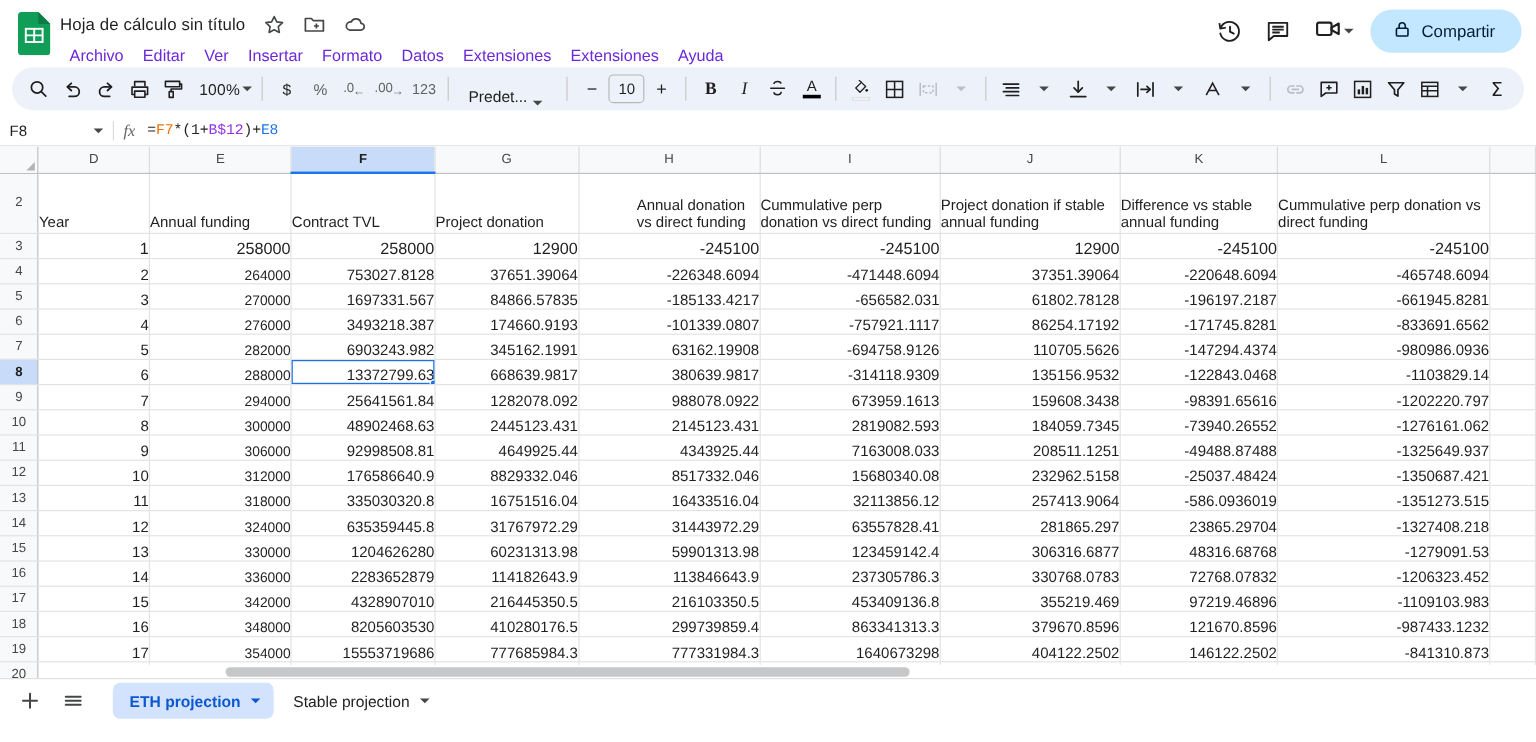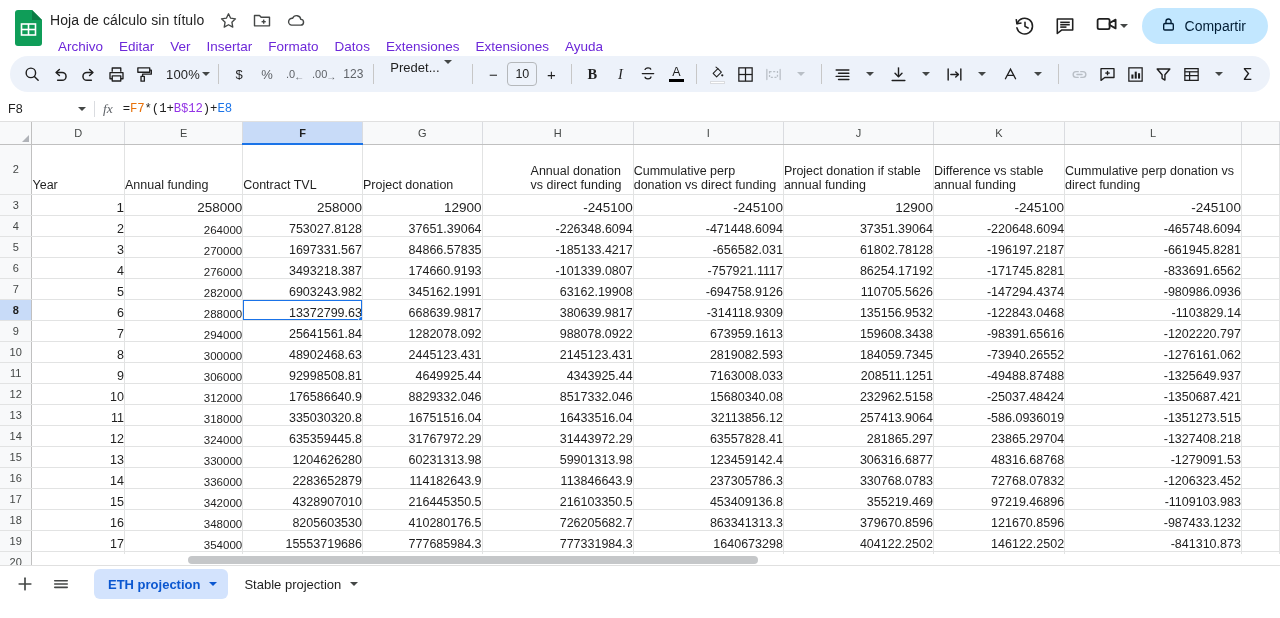--- a/index.html
+++ b/index.html
@@ -56,21 +56,21 @@
   .tb {
     height: 28px; min-width: 28px; border-radius: 4px;
     display: flex; align-items: center; justify-content: center;
     color: #1f1f1f; cursor: pointer; padding: 0 3px; flex: 0 0 auto;
   }
   .tb.dis { color: #b9bfc6; cursor: default; }
   .tb-sep { width: 1px; height: 20px; background: #c7c7c7; margin: 0 6px; flex: 0 0 auto; }
   .tb-text { font-size: 13px; color: #1f1f1f; }
   .zoom-ctl { display:flex; align-items:center; height:28px; border-radius:4px; padding:0 2px 0 8px; cursor:pointer; gap:2px;}
   .zoom-ctl .tb-text { letter-spacing: 0.2px; }
-  .font-ctl { display:flex; align-items:flex-start; height:28px; border-radius:4px; padding:0 2px 0 10px; cursor:pointer; gap:4px; min-width: 86px;}
+  .font-ctl { display:flex; align-items:flex-end; height:28px; border-radius:4px; padding:0 2px 0 10px; cursor:pointer; gap:4px; min-width: 86px;}
   .fsize-box {
     width: 30px; height: 24px; border: 1px solid #b5b8bb; border-radius: 4px;
     display: flex; align-items: center; justify-content: center;
     font-size: 12.5px; color: #1f1f1f; background: transparent; cursor: text;
   }
   .caret { width: 0; height: 0; border-left: 4px solid transparent; border-right: 4px solid transparent; border-top: 4.5px solid #444746; }
   .tb-bold { font-weight: bold; font-size: 14.5px; font-family: "Liberation Serif", serif; }
   .tb-italic { font-style: italic; font-size: 14.5px; font-family: "Liberation Serif", serif; }
 
   
@@ -685,21 +685,21 @@
           <td class="cell num" style="width: 134px;">97219.46896</td>
           <td class="cell num" style="width: 182px;">-1109103.983</td>
           <td class="cell" style="width: 40px;"></td>
         </tr>
         <tr style="height: 21px;">
           <td class="rowhdr">18</td>
           <td class="cell num" style="width: 96px;">16</td>
           <td class="cell num small-num" style="width: 122px;">348000</td>
           <td class="cell num" style="width: 122px;">8205603530</td>
           <td class="cell num" style="width: 122px;">410280176.5</td>
-          <td class="cell num" style="width: 154px;">726205682.7</td>
+          <td class="cell num" style="width: 154px;">299739859.4</td>
           <td class="cell num" style="width: 154px;">863341313.3</td>
           <td class="cell num" style="width: 154px;">379670.8596</td>
           <td class="cell num" style="width: 134px;">121670.8596</td>
           <td class="cell num" style="width: 182px;">-987433.1232</td>
           <td class="cell" style="width: 40px;"></td>
         </tr>
         <tr style="height: 21px;">
           <td class="rowhdr">19</td>
           <td class="cell num" style="width: 96px;">17</td>
           <td class="cell num small-num" style="width: 122px;">354000</td>

